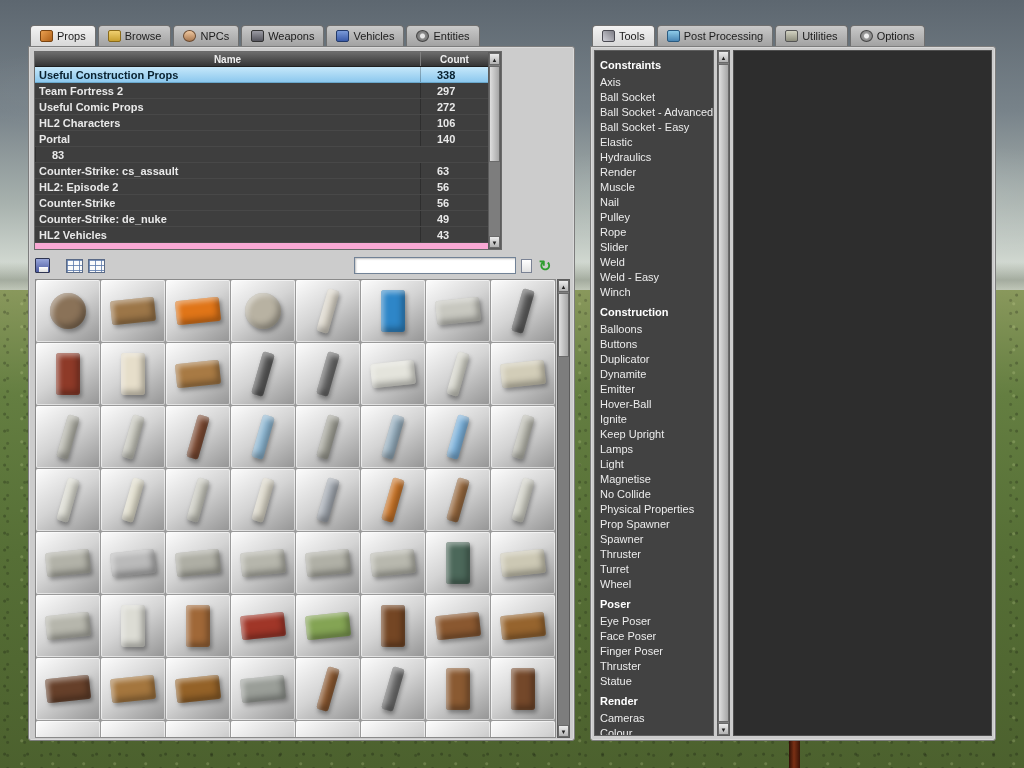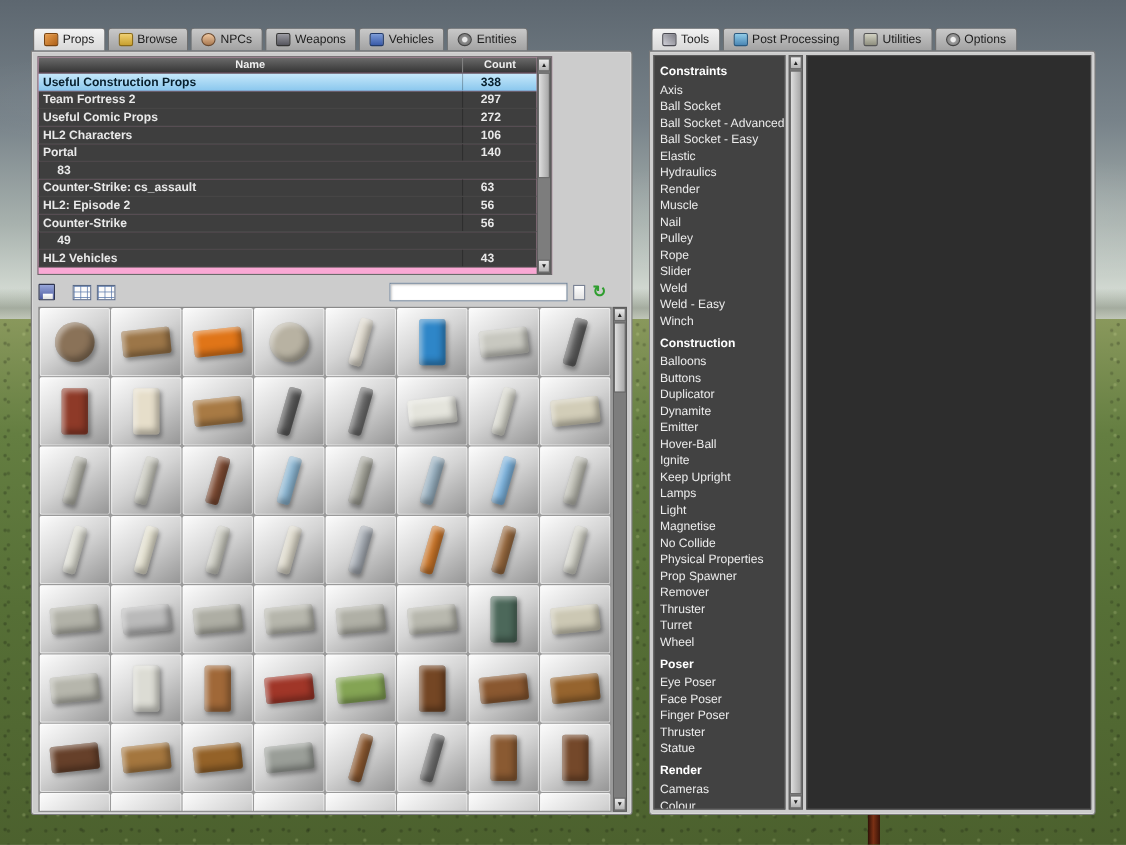--- a/index.html
+++ b/index.html
@@ -171,20 +171,21 @@
             </div>
             <div class="cat-row">
               <div class="cname">HL2: Episode 2</div>
               <div class="ccount">56</div>
             </div>
             <div class="cat-row">
               <div class="cname">Counter-Strike</div>
               <div class="ccount">56</div>
             </div>
             <div class="cat-row">
+              <div class="cname">Counter-Strike: de_nuke</div>
               <div class="ccount">49</div>
             </div>
             <div class="cat-row">
               <div class="cname">HL2 Vehicles</div>
               <div class="ccount">43</div>
             </div>
           </div>
       </div>
       <div class="scrollbar cat-sb">
         <div class="sb-btn sb-up">▲</div>
@@ -454,21 +455,21 @@
         <div class="tool-item">Emitter</div>
         <div class="tool-item">Hover-Ball</div>
         <div class="tool-item">Ignite</div>
         <div class="tool-item">Keep Upright</div>
         <div class="tool-item">Lamps</div>
         <div class="tool-item">Light</div>
         <div class="tool-item">Magnetise</div>
         <div class="tool-item">No Collide</div>
         <div class="tool-item">Physical Properties</div>
         <div class="tool-item">Prop Spawner</div>
-        <div class="tool-item">Remover</div>
+        <div class="tool-item">Spawner</div>
         <div class="tool-item">Thruster</div>
         <div class="tool-item">Turret</div>
         <div class="tool-item">Wheel</div>
         <div class="tool-header">Poser</div>
         <div class="tool-item">Eye Poser</div>
         <div class="tool-item">Face Poser</div>
         <div class="tool-item">Finger Poser</div>
         <div class="tool-item">Thruster</div>
         <div class="tool-item">Statue</div>
         <div class="tool-header">Render</div>

